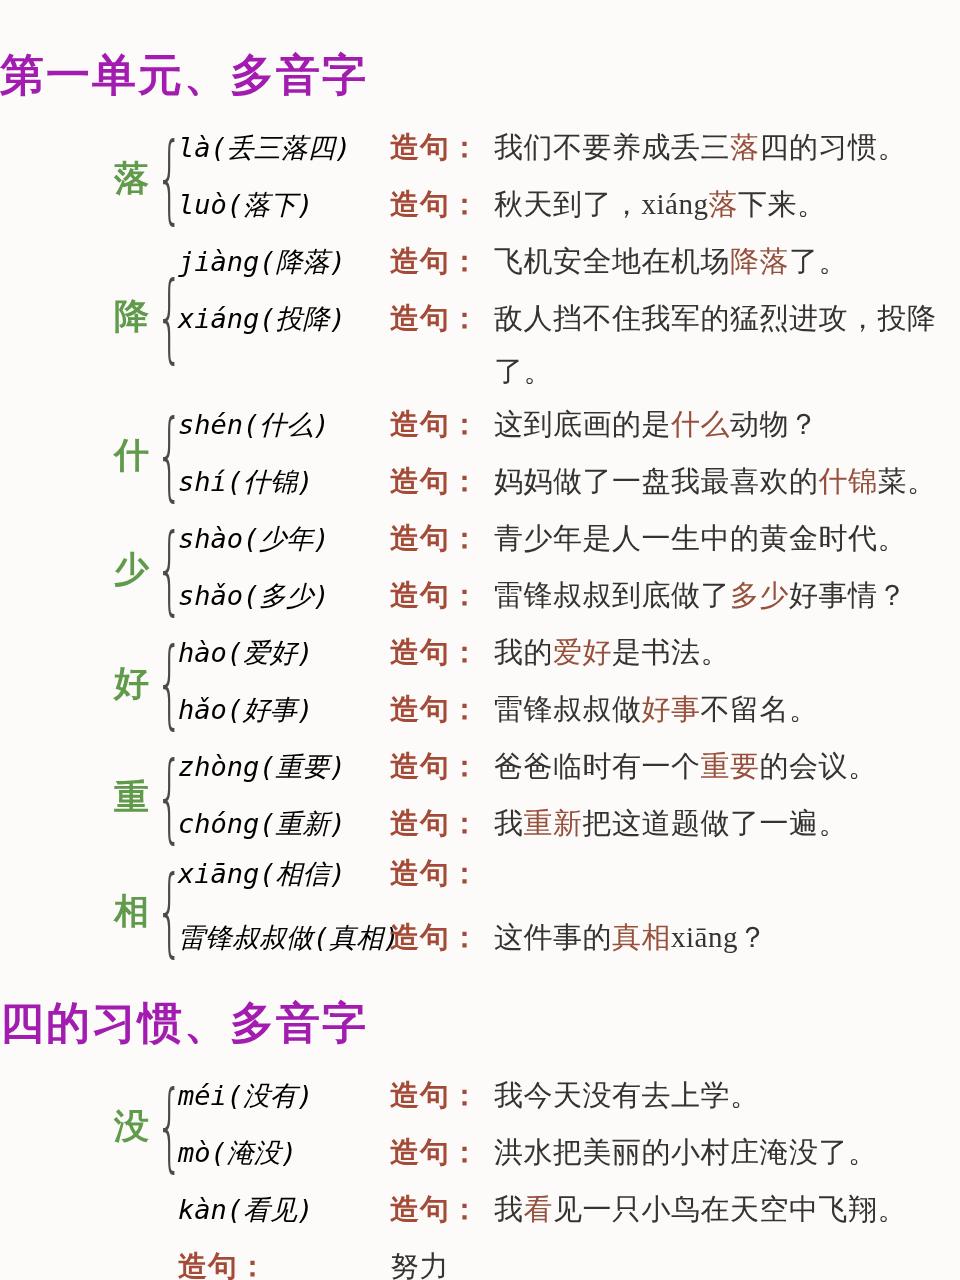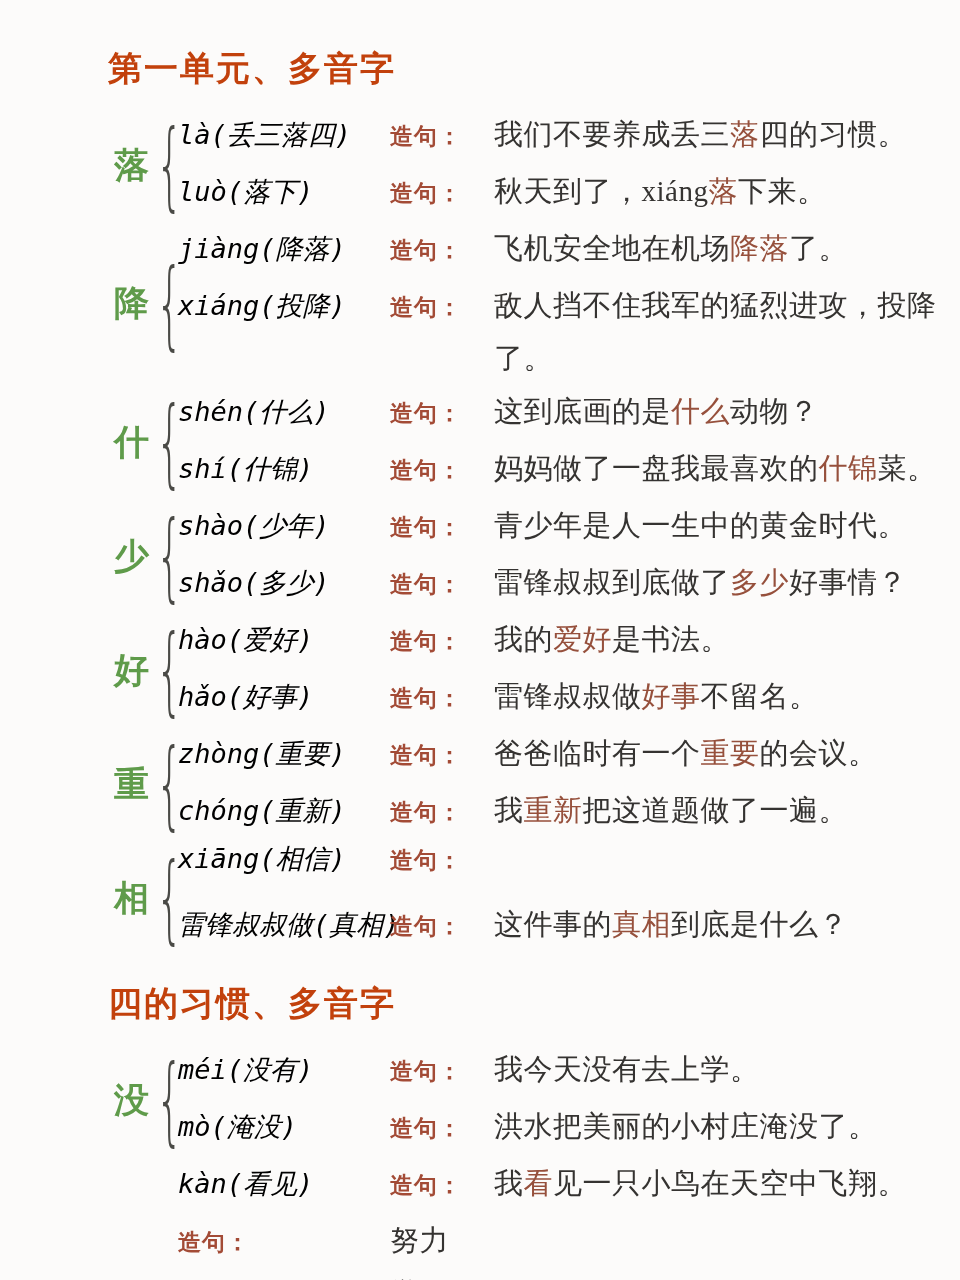--- a/index.html
+++ b/index.html
@@ -4,23 +4,22 @@
 <style>
   html,body{margin:0;padding:0;}
   body{
     width:960px;height:1280px;overflow:hidden;
     background:#fcfbfa;
     font-family:"Liberation Serif", serif;
     color:#353331;
   }
   .page{padding-top:46px;}
   .section-title{
-    margin-left:108px;
-    font-size:34px;font-weight:bold;
-    color:#c2410c;
+    font-size:44px;font-weight:bold;
+    color:#a21caf;
     letter-spacing:2px;
     margin-bottom:16px;
   }
   .section-title.second{margin-top:26px;}
   .entry{display:flex;align-items:center;margin-left:114px;}
   .entry-head{
     display:flex;align-items:center;
     width:64px;flex-shrink:0;
   }
   .green-char{
@@ -44,21 +43,21 @@
   }
   .pinyin{
     font-size:27px;
     font-family:"DejaVu Sans Mono", monospace;
     color:#000000;
     white-space:nowrap;
     letter-spacing:0px;
     font-style:italic;
   }
   .label{
-    font-size:23px;font-weight:700;
+    font-size:29px;font-weight:700;
     color:#a34b36;
     letter-spacing:1px;
   }
   .sentence{
     font-size:29px;
     color:#353331;
     line-height:1.83;
     letter-spacing:0.5px;
     padding-right:17px;
   }
@@ -183,21 +182,21 @@
         <span class="brace">{</span>
       </div>
       <div class="rows">
         <div class="row">
           <span class="pinyin">xiāng(相信)</span>
           <span class="label">造句：</span>
         </div>
         <div class="row">
           <span class="pinyin">雷锋叔叔做(真相)</span>
           <span class="label">造句：</span>
-          <span class="sentence"><span>这件事的</span><span class="hl">真相</span><span>到底是什么？</span></span>
+          <span class="sentence"><span>这件事的</span><span class="hl">真相</span><span>xiāng？</span></span>
         </div>
       </div>
     </div>
     <div class="section-title second">四的习惯、多音字</div>
     <div class="entry">
       <div class="entry-head">
         <span class="green-char">没</span>
         <span class="brace">{</span>
       </div>
       <div class="rows">

